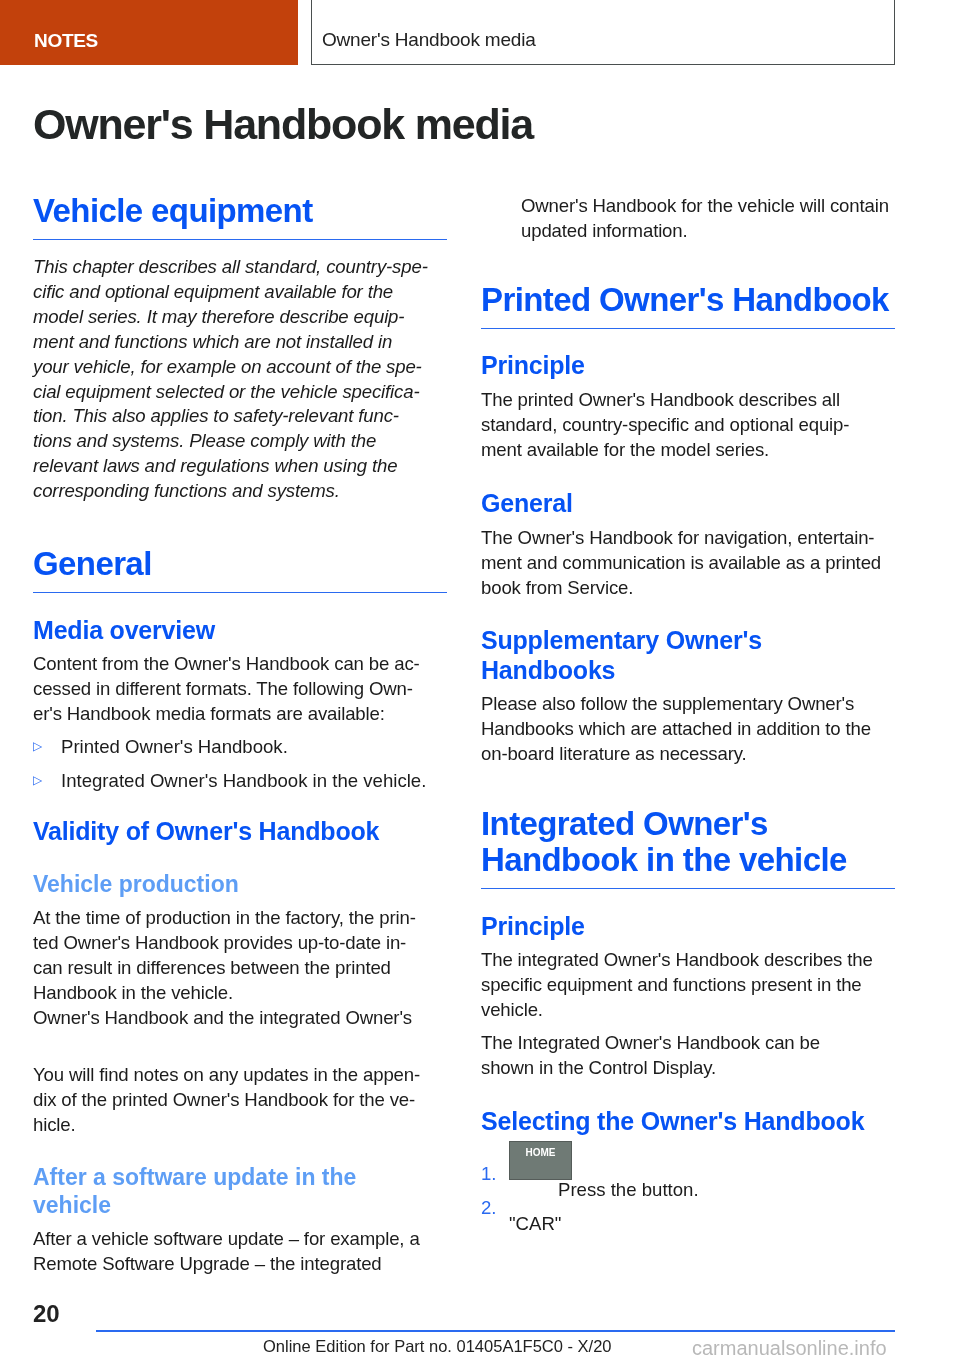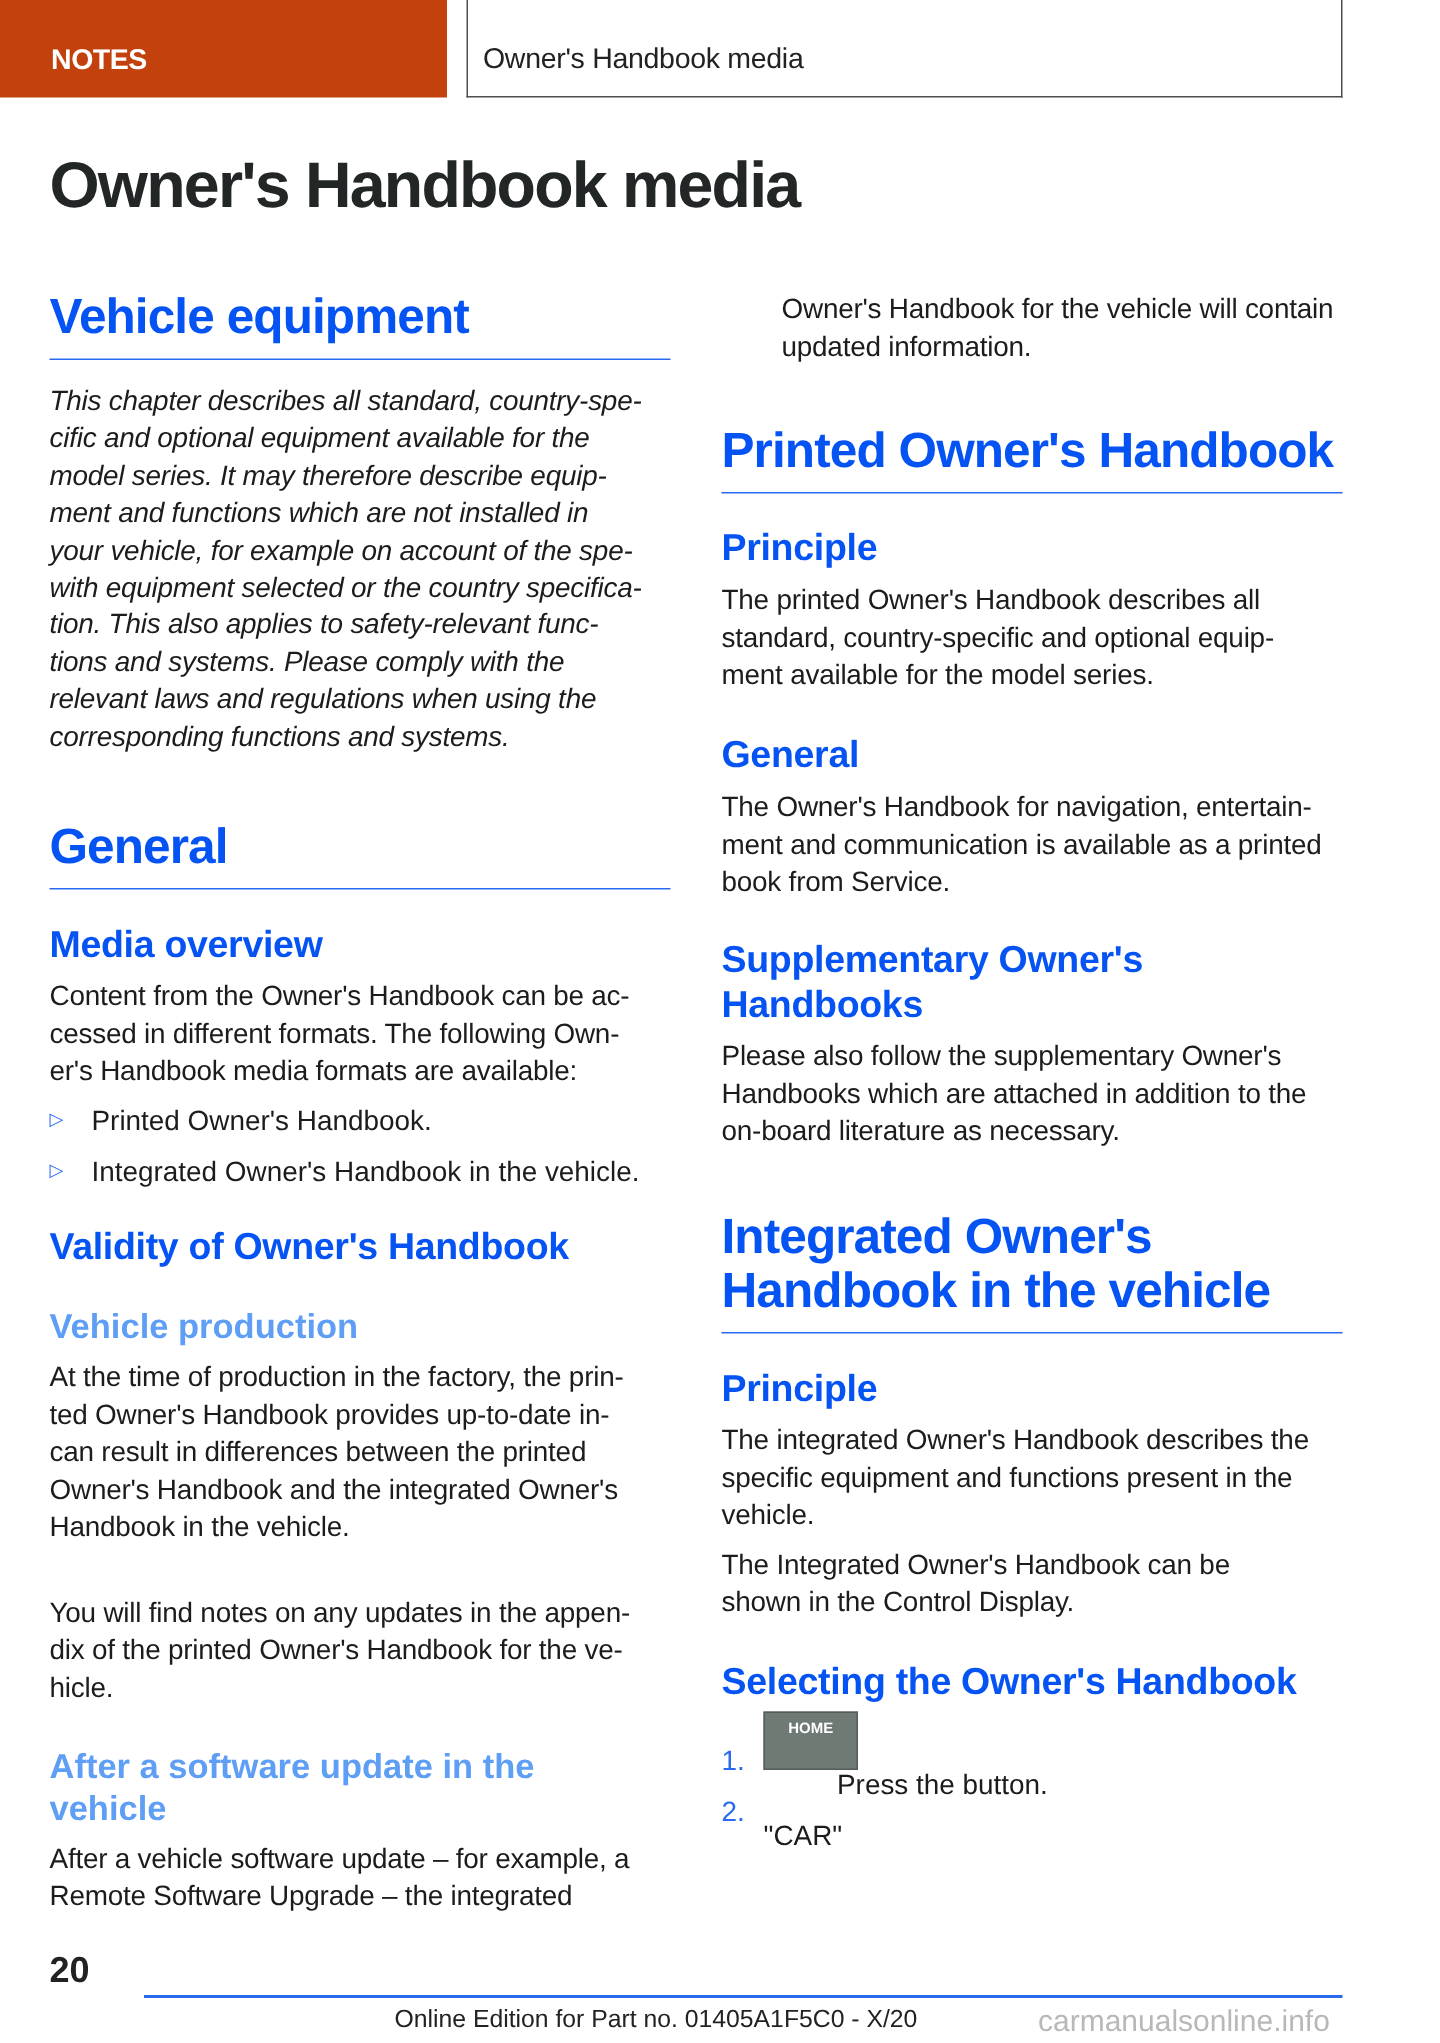--- a/index.html
+++ b/index.html
@@ -74,21 +74,21 @@
 
 <div class="col col-left">
   <div class="h1" style="top:193px;">Vehicle equipment</div>
 
   <div class="p" style="top:255px;font-style:italic;">
     <span>This chapter describes all standard, country-spe-</span>
     <span>cific and optional equipment available for the</span>
     <span>model series. It may therefore describe equip-</span>
     <span>ment and functions which are not installed in</span>
     <span>your vehicle, for example on account of the spe-</span>
-    <span>with equipment selected or the country specifica-</span>
+    <span>cial equipment selected or the vehicle specifica-</span>
     <span>tion. This also applies to safety-relevant func-</span>
     <span>tions and systems. Please comply with the</span>
     <span>relevant laws and regulations when using the</span>
     <span>corresponding functions and systems.</span>
   </div>
 
   <div class="h1" style="top:546px;">General</div>
 
   <div class="h2" style="top:615px;">Media overview</div>
   <div class="p" style="top:652px;">
@@ -104,22 +104,22 @@
     <span class="tri">▷</span>
     <span class="txt">Integrated Owner's Handbook in the vehicle.</span>
   </div>
 
   <div class="h2" style="top:816px;">Validity of Owner's Handbook</div>
   <div class="h3" style="top:870px;">Vehicle production</div>
   <div class="p" style="top:906px;">
     <span>At the time of production in the factory, the prin-</span>
     <span>ted Owner's Handbook provides up-to-date in-</span>
     <span>can result in differences between the printed</span>
+    <span>Handbook in the vehicle.</span>
     <span>Owner's Handbook and the integrated Owner's</span>
-    <span>Handbook in the vehicle.</span>
   </div>
   <div class="p" style="top:1063px;">
     <span>You will find notes on any updates in the appen-</span>
     <span>dix of the printed Owner's Handbook for the ve-</span>
     <span>hicle.</span>
   </div>
 
   <div class="h3" style="top:1163px;">
     <div>After a software update in the</div>
     <div>vehicle</div>

